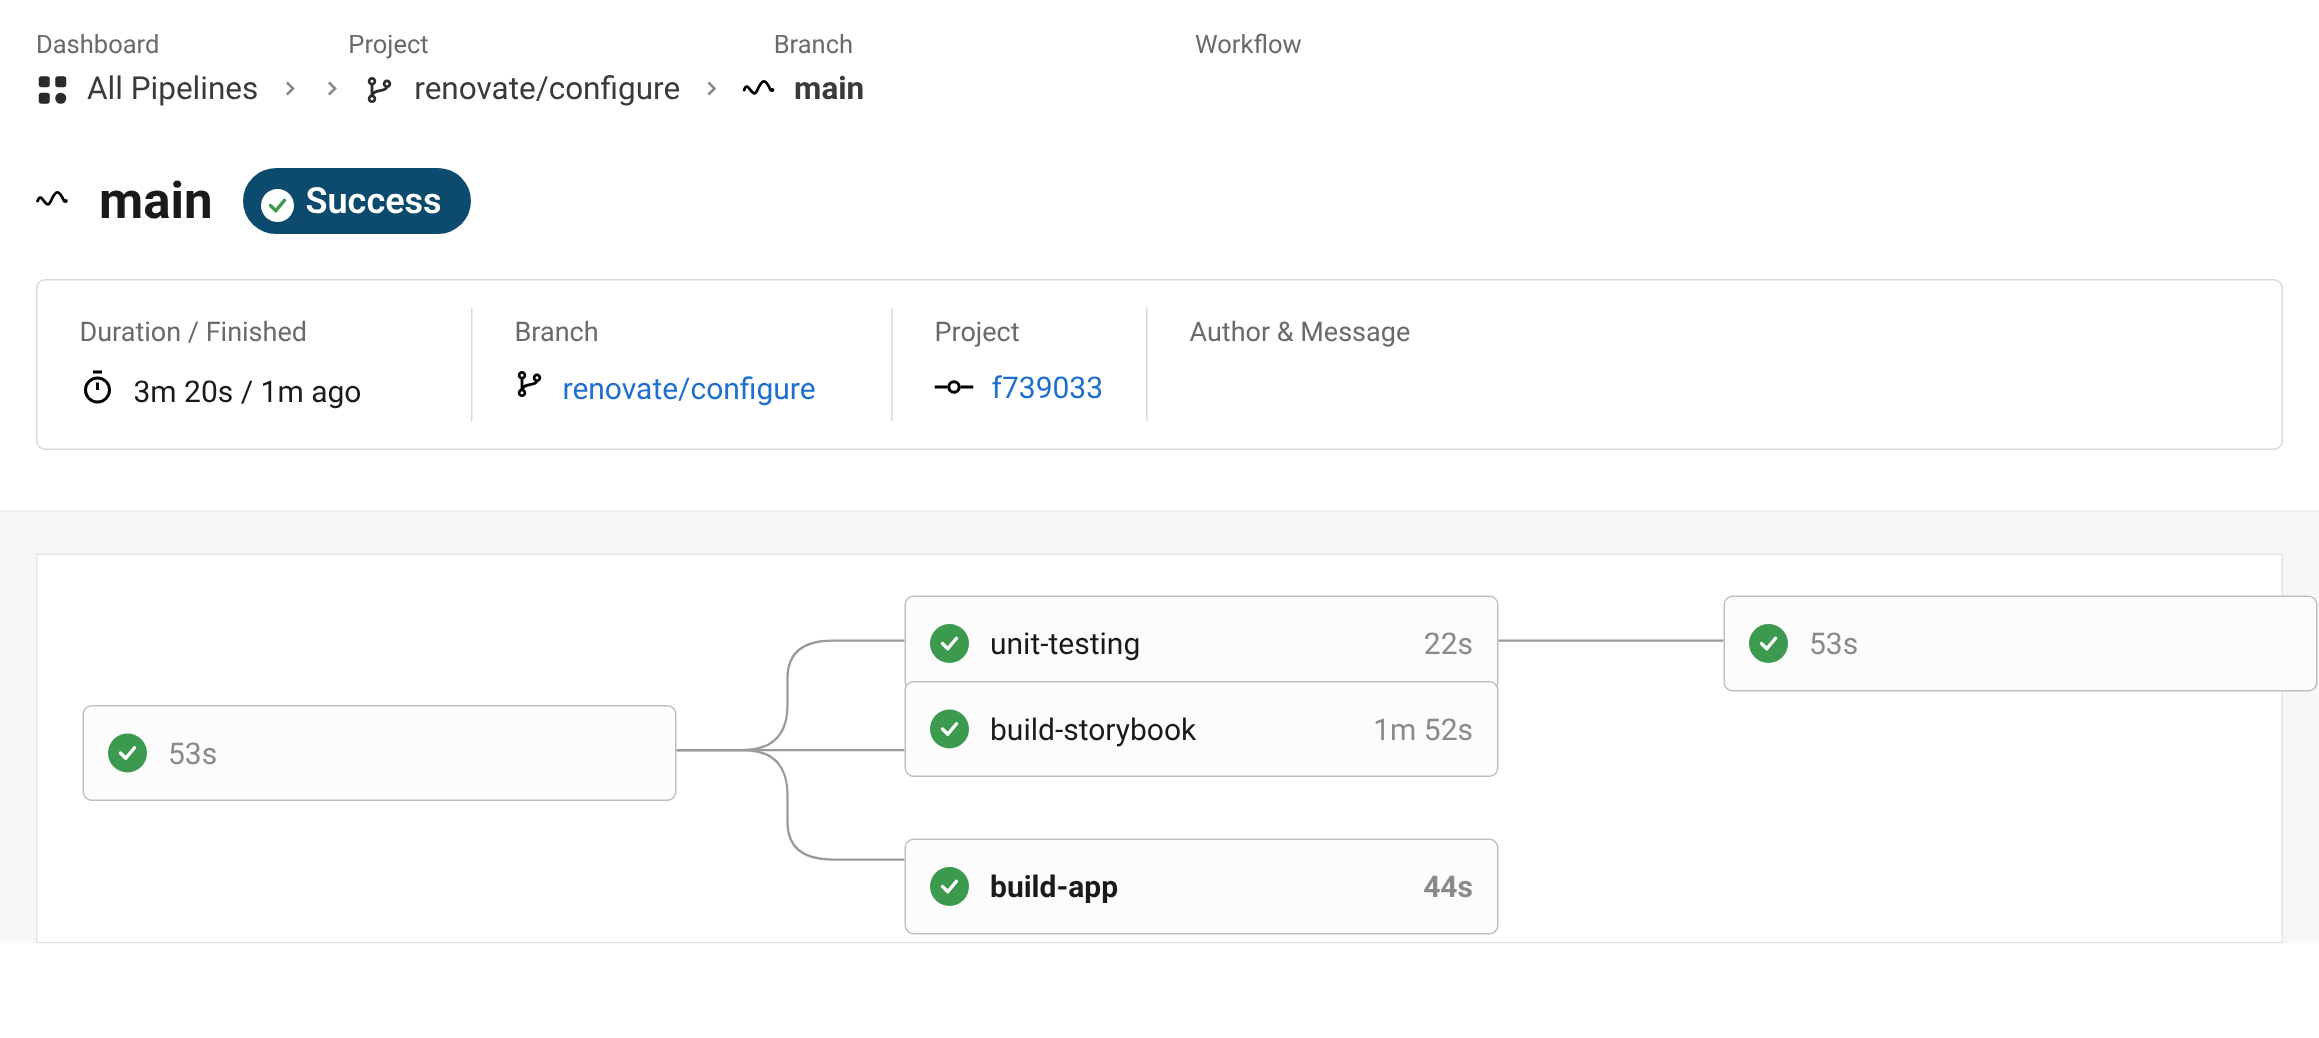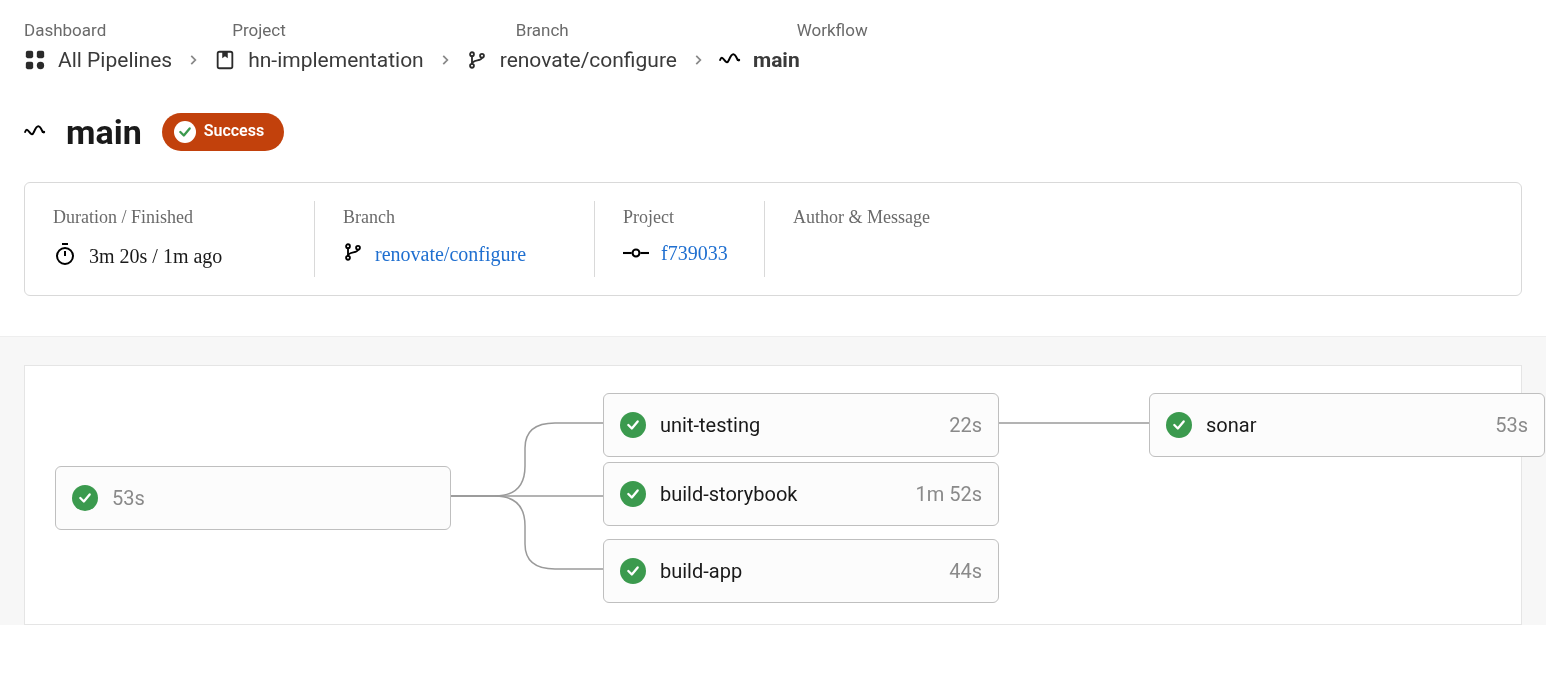--- a/index.html
+++ b/index.html
@@ -36,41 +36,40 @@
 
   .title-row {
     display:flex;
     align-items:center;
     gap:20px;
     margin-top:40px;
   }
   .title-row .wf-name { font-size:34px; font-weight:700; }
   .status-badge {
     display:inline-flex;
-    align-items:flex-start;
+    align-items:flex-end;
     gap:8px;
-    background:#c2410c;
+    background:#0c4a6e;
     color:#fff;
     font-weight:600;
     border-radius:999px;
     padding:8px 20px 8px 12px;
-    font-size:16px;
+    font-size:24px;
   }
   .status-badge .chk {
     width:22px; height:22px; border-radius:50%; background:#fff; color:#3b9a4e;
     display:flex; align-items:center; justify-content:center;
   }
 
   .infobar {
     margin:30px 0 0 0;
     border:1px solid #d9d9d9;
     border-radius:6px;
     display:flex;
     padding: 18px 0;
-    font-family: Liberation Serif, serif;
   }
   .info-cell {
     padding: 6px 28px;
     border-right:1px solid #d9d9d9;
     display:flex;
     flex-direction:column;
     gap:14px;
   }
   .info-cell:last-child { border-right:none; }
   .info-label { color:#6a6a6a; font-size:18px; }
@@ -142,29 +141,20 @@
           </svg>
       </span>
       <span>All Pipelines</span>
     </a>
     <span class="chev">
       <svg width="14" height="14" viewBox="0 0 24 24" fill="none" stroke="#888" stroke-width="3">
           <polyline points="9 5 16 12 9 19"></polyline>
         </svg>
     </span>
 
-    <a class="crumb">
-      <span class="ico">
-        <svg width="22" height="22" viewBox="0 0 24 24" fill="none" stroke="#2b2b2b" stroke-width="2">
-            <rect x="4" y="3" width="16" height="18" rx="2"></rect>
-            <path d="M9 3v7l3-2 3 2V3" fill="#2b2b2b" stroke="none"></path>
-          </svg>
-      </span>
-      <span>hn-implementation</span>
-    </a>
     <span class="chev">
       <svg width="14" height="14" viewBox="0 0 24 24" fill="none" stroke="#888" stroke-width="3">
           <polyline points="9 5 16 12 9 19"></polyline>
         </svg>
     </span>
 
     <a class="crumb">
       <span class="ico">
         <svg width="20" height="20" viewBox="0 0 24 24" fill="none" stroke="#2b2b2b" stroke-width="2.2">
             <circle cx="6" cy="5" r="2.3"></circle>
@@ -281,44 +271,43 @@
     <div class="job" style="left:578px; top:27px;">
       <span class="chkcir">
         <svg width="14" height="14" viewBox="0 0 24 24" fill="none" stroke="#fff" stroke-width="4" stroke-linecap="round" stroke-linejoin="round">
             <polyline points="4 12 10 18 20 6"></polyline>
           </svg>
       </span>
       <span class="jname">unit-testing</span>
       <span class="jdur">22s</span>
     </div>
 
-    <div class="job" style="left:578px; top:96px;">
+    <div class="job" style="left:578px; top:84px;">
       <span class="chkcir">
         <svg width="14" height="14" viewBox="0 0 24 24" fill="none" stroke="#fff" stroke-width="4" stroke-linecap="round" stroke-linejoin="round">
             <polyline points="4 12 10 18 20 6"></polyline>
           </svg>
       </span>
       <span class="jname">build-storybook</span>
       <span class="jdur">1m 52s</span>
     </div>
 
-    <div class="job" style="left:578px; top:173px;">
+    <div class="job" style="left:578px; top:189px;font-weight:bold;">
       <span class="chkcir">
         <svg width="14" height="14" viewBox="0 0 24 24" fill="none" stroke="#fff" stroke-width="4" stroke-linecap="round" stroke-linejoin="round">
             <polyline points="4 12 10 18 20 6"></polyline>
           </svg>
       </span>
       <span class="jname">build-app</span>
       <span class="jdur">44s</span>
     </div>
 
     <div class="job" style="left:1124px; top:27px;">
       <span class="chkcir">
         <svg width="14" height="14" viewBox="0 0 24 24" fill="none" stroke="#fff" stroke-width="4" stroke-linecap="round" stroke-linejoin="round">
             <polyline points="4 12 10 18 20 6"></polyline>
           </svg>
       </span>
-      <span class="jname">sonar</span>
       <span class="jdur">53s</span>
     </div>
 
   </div>
 </div>
 
 </body></html>

